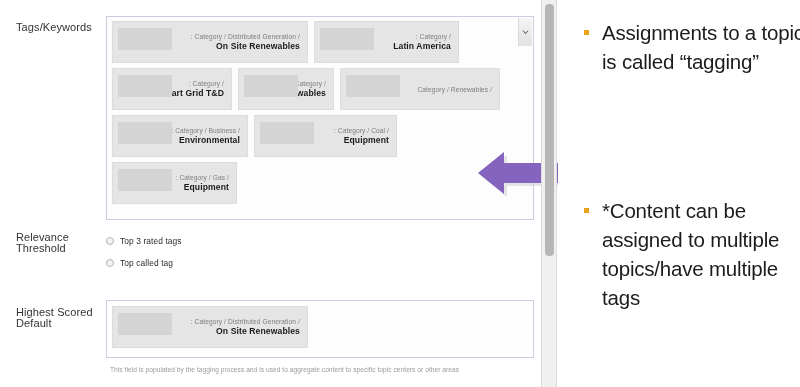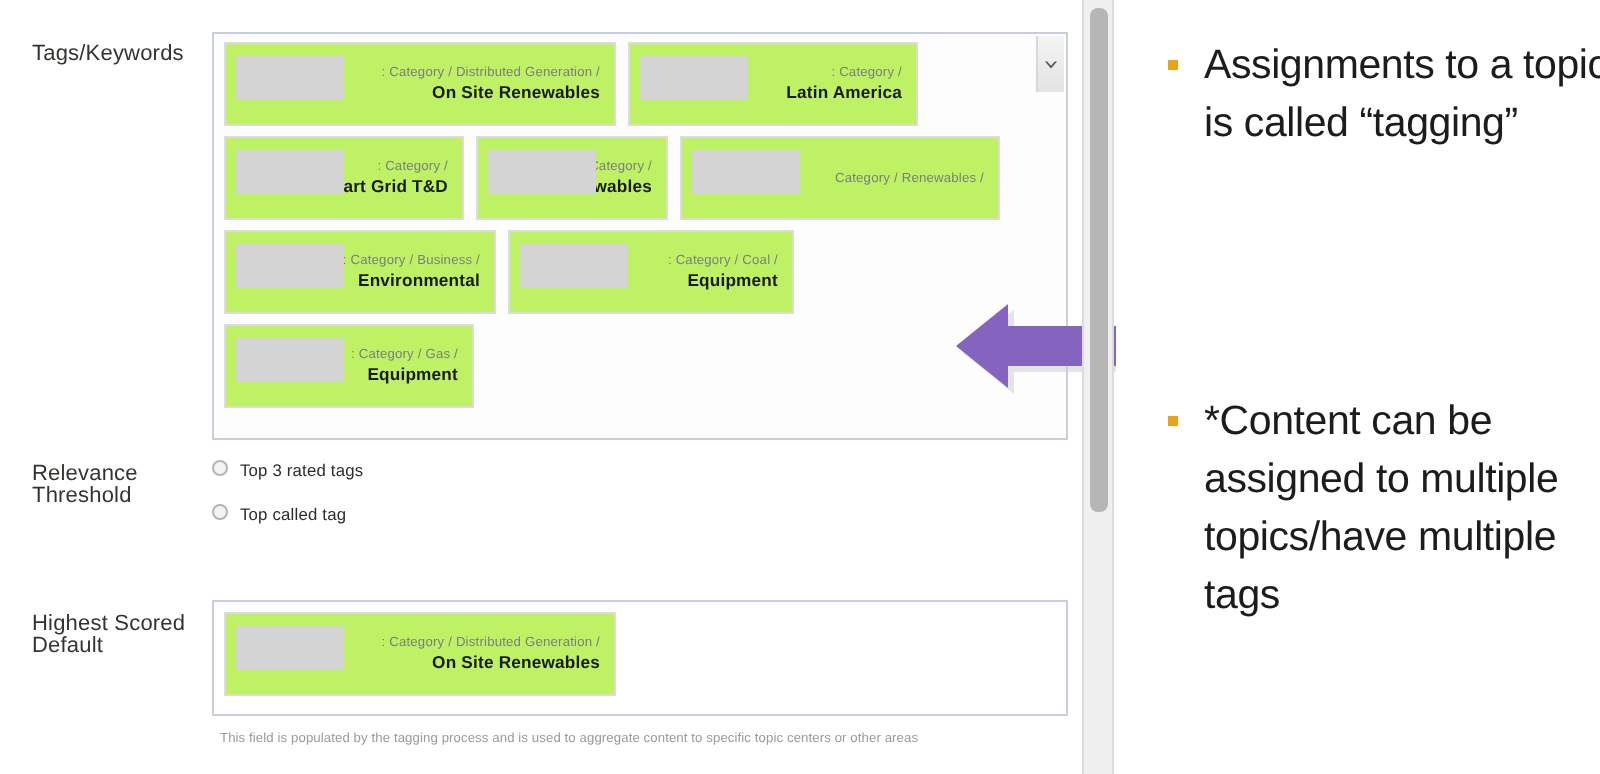--- a/index.html
+++ b/index.html
@@ -64,21 +64,21 @@
 
   .tag-row {
     display: flex;
     gap: 6px;
     margin-bottom: 5px;
   }
 
   .tag-chip {
     position: relative;
     height: 42px;
-    background: #bef264;
+    background: #e5e5e5;
     border: 1px solid #dcdcdc;
     box-sizing: border-box;
     padding: 4px 7px 4px 4px;
     display: flex;
     flex-direction: column;
     justify-content: center;
   }
 
   .tag-swatch {
     position: absolute;
@@ -134,21 +134,21 @@
   #tags-scroll-arrow svg { display: block; }
 
   
   #radio-group {
     position: absolute;
     left: 106px;
     top: 230px;
   }
   .radio-item {
     display: flex;
-    align-items: flex-start;
+    align-items: center;
     height: 22px;
   }
   .radio-dot {
     width: 8px;
     height: 8px;
     border-radius: 50%;
     border: 1px solid #b4b4b4;
     background: #f3f3f3;
     box-sizing: border-box;
     margin-right: 6px;

